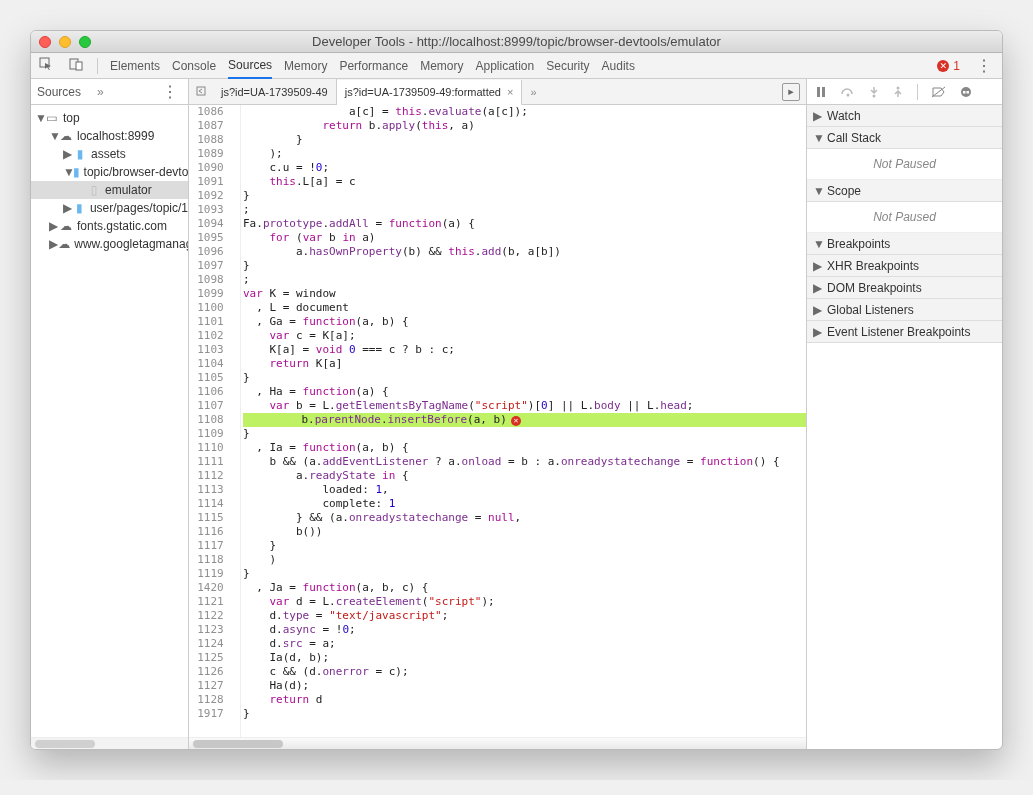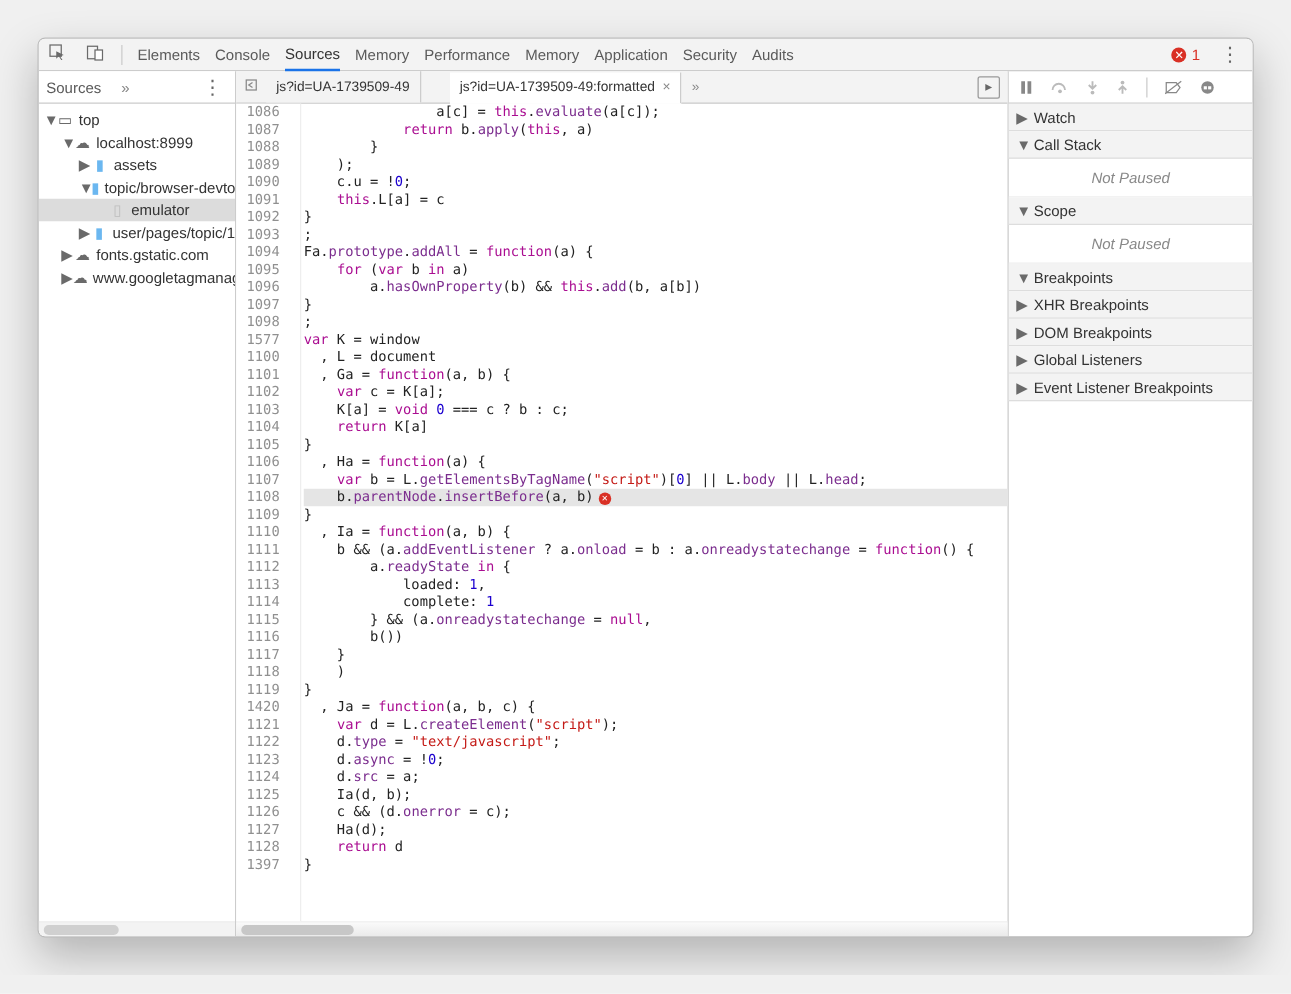--- a/index.html
+++ b/index.html
@@ -87,37 +87,37 @@
   .folder-g { color:#bdbdbd;}
   .ind1{padding-left:4px;} .ind2{padding-left:18px;} .ind3{padding-left:32px;} .ind4{padding-left:46px;}
   
   .center { flex:1; display:flex; flex-direction:column; min-width:0; border-right:1px solid #ccc;}
   .filetabs{
     height:26px; border-bottom:1px solid #ccc; background:#f3f3f3;
     display:flex; align-items:center; font-size:11px; color:#333;
   }
   .navbtn{ width:24px; text-align:center; color:#888; cursor:pointer;}
   .ftab { height:25px; display:flex; align-items:center; padding:0 8px; gap:6px; border-right:1px solid #ccc; background:#f3f3f3; cursor:pointer;}
-  .ftab.active{ background:#fff; border-bottom:1px solid #fff; position:relative; top:1px;margin-left:23px;}
+  .ftab.active{ background:#fff; border-bottom:1px solid #fff; position:relative; top:1px;}
   .ftab .x{color:#888;}
   .chev{padding:0 8px; color:#888;}
   .runbox{ margin-left:auto; width:18px;height:18px; border:1px solid #999; border-radius:2px; margin-right:6px; display:flex;align-items:center;justify-content:center;color:#666;}
   
   .editor { flex:1; display:flex; min-height:0; position:relative; font-family: Menlo, Consolas, monospace; font-size:11px; }
   .gutter {
     width:52px; background:#fff; border-right:1px solid #eee;
     color:#909090; text-align:center; padding:0 8px 0 0; line-height:14px;
     overflow:hidden;
   }
   .code {
     flex:1; overflow:auto; white-space:pre; line-height:14px; color:#222;
     position:relative; padding-left:2px;
   }
   .codeline{height:14px;}
-  .codeline.hl{ background:#e5e5e5;}
+  .codeline.hl{ background:#bef264;padding-left:32px;}
   .t-kw{color:#aa0d91;}
   .t-num{color:#1c00cf;}
   .t-str{color:#c41a16;}
   .t-prop{color:#7b2d8e;}
   .errdot{ display:inline-block; width:10px;height:10px;border-radius:50%;background:#d93025;color:#fff;font-size:8px;line-height:10px;text-align:center;margin-left:4px;}
   .status{
     height:22px; border-top:1px solid #ccc; font-size:12px; color:#555;
     display:flex; align-items:center; padding:0 8px;
   }
   .hscroll{height:12px;border-top:1px solid #eee;background:linear-gradient(#fafafa,#eaeaea);display:flex;align-items:center;}
@@ -144,20 +144,28 @@
     height:12px; border-top:1px solid #eee; background:#f3f3f3;
     display:flex; align-items:center;
   }
   .lbar .lth{width:60px;height:8px;border-radius:4px;background:#d0d0d0;margin-left:4px;}
 </style>
 </head>
 <body>
 
 <div class="window">
 
+  <div class="titlebar">
+    <div class="traffic">
+      <div class="tl-btn tl-close"></div>
+      <div class="tl-btn tl-min"></div>
+      <div class="tl-btn tl-max"></div>
+    </div>
+    <div class="title">Developer Tools - http://localhost:8999/topic/browser-devtools/emulator</div>
+  </div>
 
   <div class="toptabs">
     <span class="toolbtn">
       <svg width="14" height="14" viewBox="0 0 14 14">
           <rect x="1" y="1" width="9" height="9" fill="none" stroke="#6a6a6a"></rect>
           <path d="M6 6 L12 9 L9 10 L11 13 L10 13 L8 10 L6 12 Z" fill="#6a6a6a"></path>
         </svg>
     </span>
     <span class="toolbtn">
       <svg width="14" height="14" viewBox="0 0 14 14">
@@ -266,21 +274,21 @@
             <div class="codeline">1089</div>
             <div class="codeline">1090</div>
             <div class="codeline">1091</div>
             <div class="codeline">1092</div>
             <div class="codeline">1093</div>
             <div class="codeline">1094</div>
             <div class="codeline">1095</div>
             <div class="codeline">1096</div>
             <div class="codeline">1097</div>
             <div class="codeline">1098</div>
-            <div class="codeline">1577</div>
+            <div class="codeline">1099</div>
             <div class="codeline">1100</div>
             <div class="codeline">1101</div>
             <div class="codeline">1102</div>
             <div class="codeline">1103</div>
             <div class="codeline">1104</div>
             <div class="codeline">1105</div>
             <div class="codeline">1106</div>
             <div class="codeline">1107</div>
             <div class="codeline">1108</div>
             <div class="codeline">1109</div>
@@ -296,21 +304,21 @@
             <div class="codeline">1119</div>
             <div class="codeline">1420</div>
             <div class="codeline">1121</div>
             <div class="codeline">1122</div>
             <div class="codeline">1123</div>
             <div class="codeline">1124</div>
             <div class="codeline">1125</div>
             <div class="codeline">1126</div>
             <div class="codeline">1127</div>
             <div class="codeline">1128</div>
-            <div class="codeline">1397</div>
+            <div class="codeline">1917</div>
           </div>
         <div class="code" id="code"><div class="codeline">                a[c] = <span class="t-kw">this</span>.<span class="t-prop">evaluate</span>(a[c]);</div><div class="codeline">            <span class="t-kw">return</span> b.<span class="t-prop">apply</span>(<span class="t-kw">this</span>, a)</div><div class="codeline">        }</div><div class="codeline">    );</div><div class="codeline">    c.u = !<span class="t-num">0</span>;</div><div class="codeline">    <span class="t-kw">this</span>.L[a] = c</div><div class="codeline">}</div><div class="codeline">;</div><div class="codeline">Fa.<span class="t-prop">prototype</span>.<span class="t-prop">addAll</span> = <span class="t-kw">function</span>(a) {</div><div class="codeline">    <span class="t-kw">for</span> (<span class="t-kw">var</span> b <span class="t-kw">in</span> a)</div><div class="codeline">        a.<span class="t-prop">hasOwnProperty</span>(b) &amp;&amp; <span class="t-kw">this</span>.<span class="t-prop">add</span>(b, a[b])</div><div class="codeline">}</div><div class="codeline">;</div><div class="codeline"><span class="t-kw">var</span> K = window</div><div class="codeline">  , L = document</div><div class="codeline">  , Ga = <span class="t-kw">function</span>(a, b) {</div><div class="codeline">    <span class="t-kw">var</span> c = K[a];</div><div class="codeline">    K[a] = <span class="t-kw">void</span> <span class="t-num">0</span> === c ? b : c;</div><div class="codeline">    <span class="t-kw">return</span> K[a]</div><div class="codeline">}</div><div class="codeline">  , Ha = <span class="t-kw">function</span>(a) {</div><div class="codeline">    <span class="t-kw">var</span> b = L.<span class="t-prop">getElementsByTagName</span>(<span class="t-str">"script"</span>)[<span class="t-num">0</span>] || L.<span class="t-prop">body</span> || L.<span class="t-prop">head</span>;</div><div class="codeline hl">    b.<span class="t-prop">parentNode</span>.<span class="t-prop">insertBefore</span>(a, b)<span class="errdot">✕</span></div><div class="codeline">}</div><div class="codeline">  , Ia = <span class="t-kw">function</span>(a, b) {</div><div class="codeline">    b &amp;&amp; (a.<span class="t-prop">addEventListener</span> ? a.<span class="t-prop">onload</span> = b : a.<span class="t-prop">onreadystatechange</span> = <span class="t-kw">function</span>() {</div><div class="codeline">        a.<span class="t-prop">readyState</span> <span class="t-kw">in</span> {</div><div class="codeline">            loaded: <span class="t-num">1</span>,</div><div class="codeline">            complete: <span class="t-num">1</span></div><div class="codeline">        } &amp;&amp; (a.<span class="t-prop">onreadystatechange</span> = <span class="t-kw">null</span>,</div><div class="codeline">        b())</div><div class="codeline">    }</div><div class="codeline">    )</div><div class="codeline">}</div><div class="codeline">  , Ja = <span class="t-kw">function</span>(a, b, c) {</div><div class="codeline">    <span class="t-kw">var</span> d = L.<span class="t-prop">createElement</span>(<span class="t-str">"script"</span>);</div><div class="codeline">    d.<span class="t-prop">type</span> = <span class="t-str">"text/javascript"</span>;</div><div class="codeline">    d.<span class="t-prop">async</span> = !<span class="t-num">0</span>;</div><div class="codeline">    d.<span class="t-prop">src</span> = a;</div><div class="codeline">    Ia(d, b);</div><div class="codeline">    c &amp;&amp; (d.<span class="t-prop">onerror</span> = c);</div><div class="codeline">    Ha(d);</div><div class="codeline">    <span class="t-kw">return</span> d</div><div class="codeline">}</div></div>
       </div>
 
       <div class="hscroll">
           <div class="thumb"></div>
         </div>
     </div>
 
     <div class="debugger">

